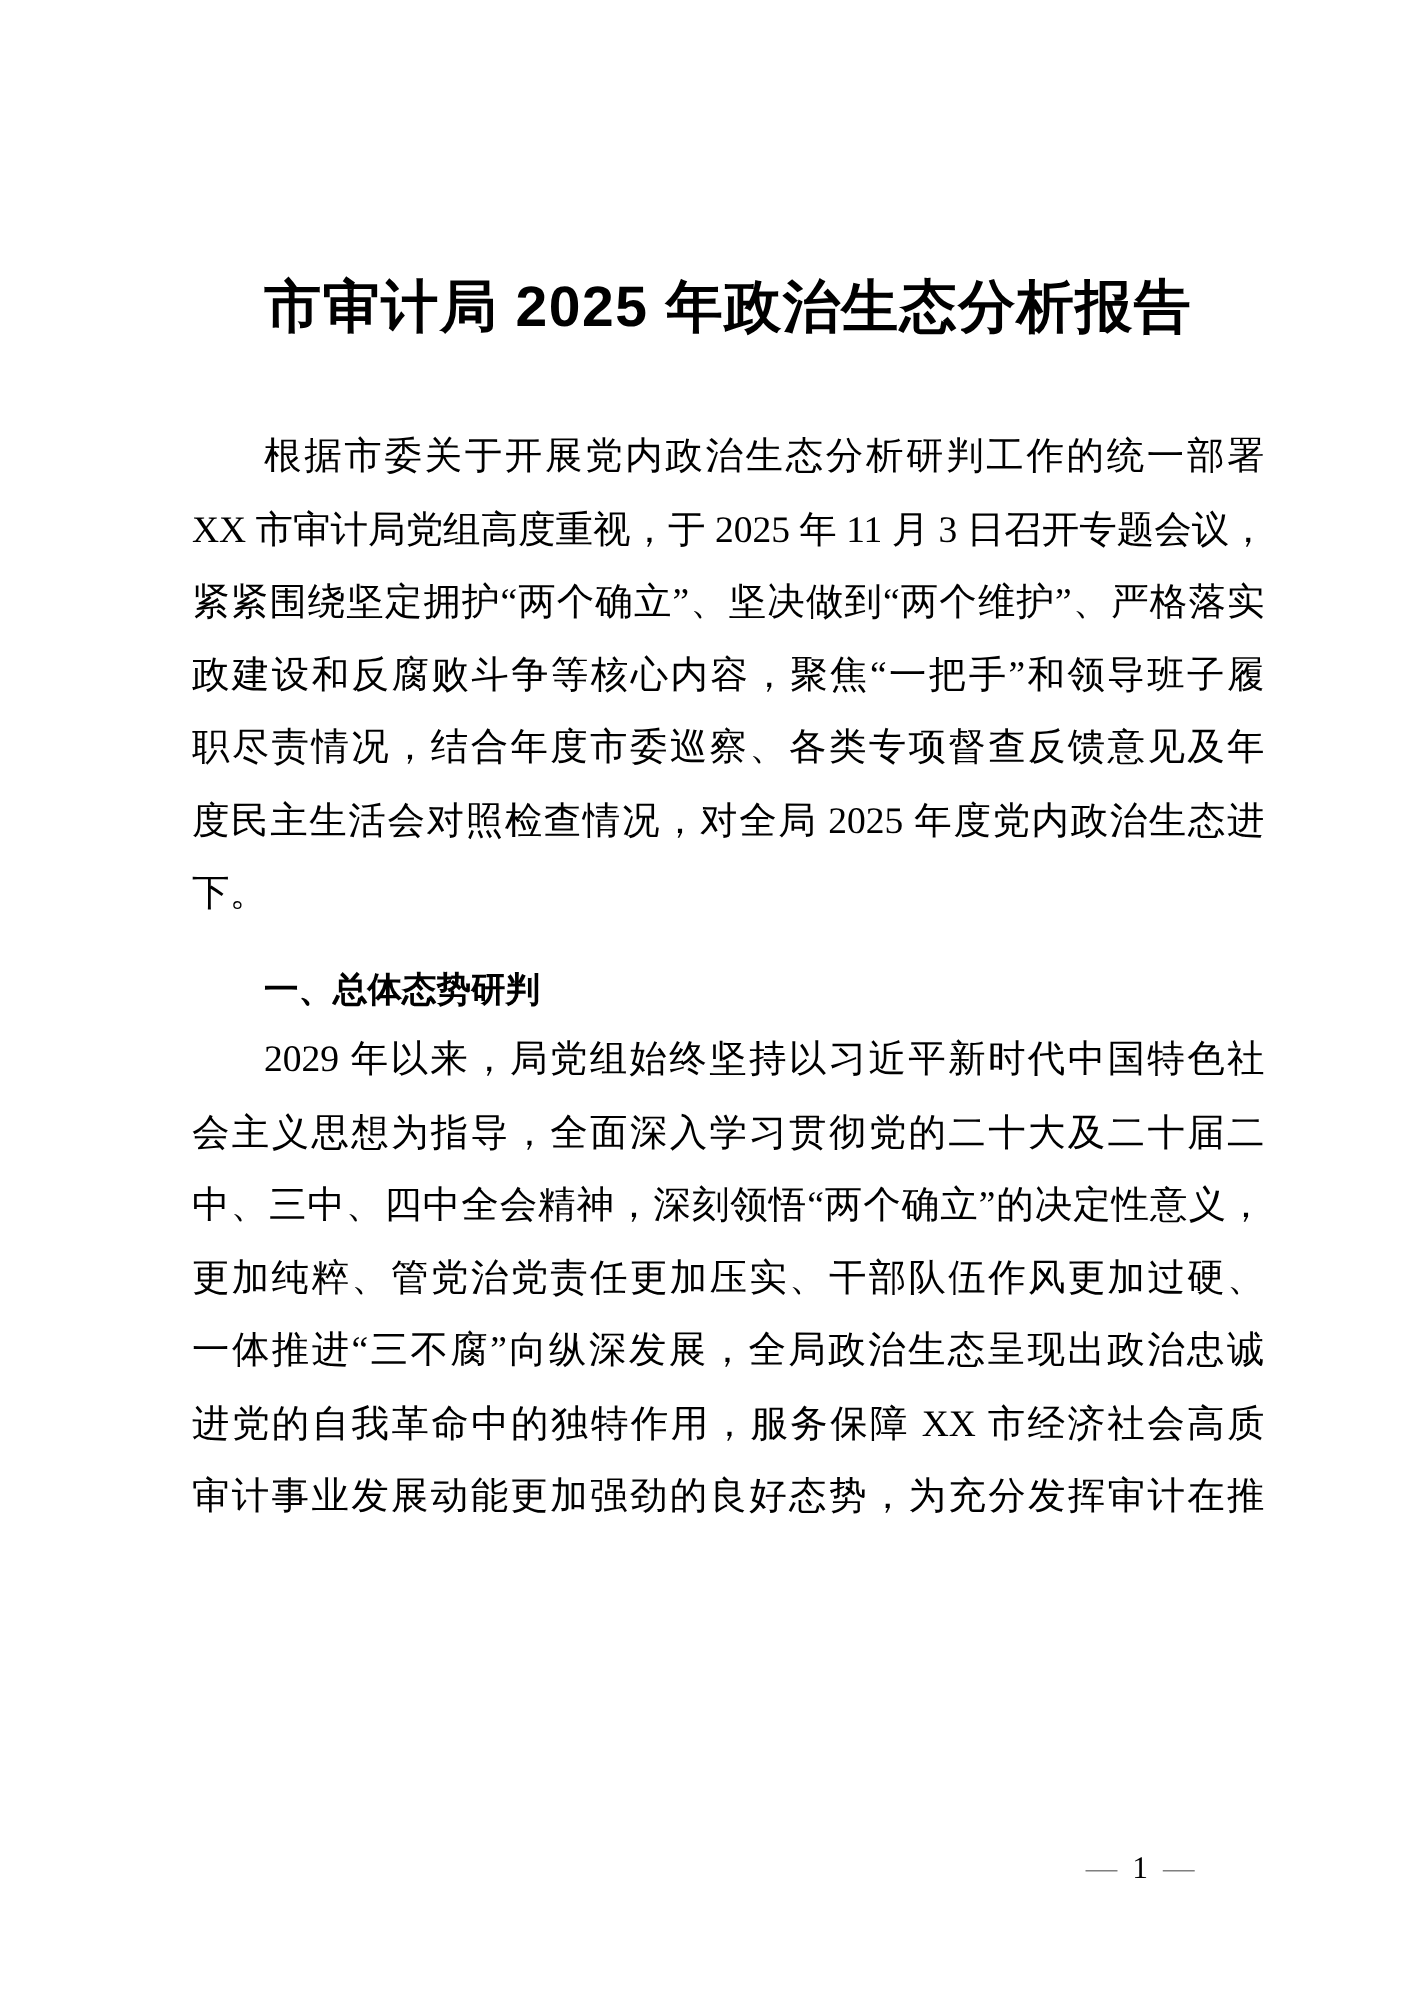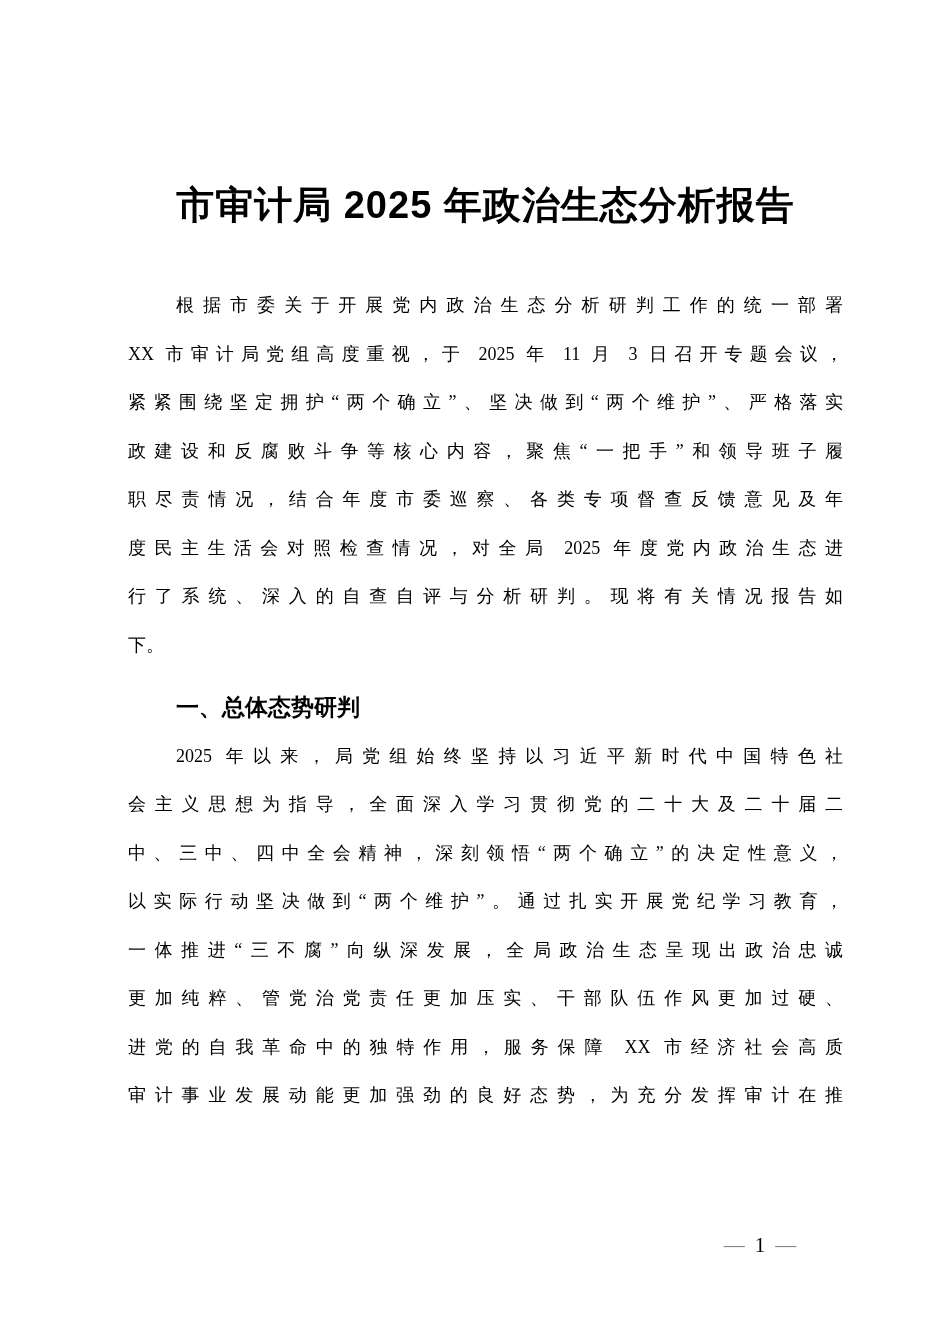--- a/index.html
+++ b/index.html
@@ -28,21 +28,21 @@
     font-weight: bold;
     font-size: 38px;
     line-height: 44px;
     height: 44px;
     text-align: center;
     letter-spacing: 1px;
     margin-bottom: 54px;
     white-space: nowrap;
   }
   .line {
-    font-size: 18px;
+    font-size: 25px;
     line-height: 48.5px;
     height: 48.5px;
     text-align: justify;
     text-align-last: justify;
     text-justify: inter-character;
     white-space: nowrap;
     overflow: visible;
   }
   .line.indent {
     text-indent: 48px;
@@ -87,33 +87,31 @@
 
     <div class="doc-title">市审计局 2025 年政治生态分析报告</div>
 
     <div>
       <div class="line indent">根据市委关于开展党内政治生态分析研判工作的统一部署</div>
       <div class="line">XX 市审计局党组高度重视，于 2025 年 11 月 3 日召开专题会议，</div>
       <div class="line">紧紧围绕坚定拥护“两个确立”、坚决做到“两个维护”、严格落实</div>
       <div class="line">政建设和反腐败斗争等核心内容，聚焦“一把手”和领导班子履</div>
       <div class="line">职尽责情况，结合年度市委巡察、各类专项督查反馈意见及年</div>
       <div class="line">度民主生活会对照检查情况，对全局 2025 年度党内政治生态进</div>
-      <div class="line">行了系统、深入的自查自评与分析研判。现将有关情况报告如</div>
       <div class="line short">下。</div>
     </div>
 
     <div class="heading">一、总体态势研判</div>
 
     <div>
-      <div class="line indent">2025 年以来，局党组始终坚持以习近平新时代中国特色社</div>
+      <div class="line indent">2029 年以来，局党组始终坚持以习近平新时代中国特色社</div>
       <div class="line">会主义思想为指导，全面深入学习贯彻党的二十大及二十届二</div>
       <div class="line">中、三中、四中全会精神，深刻领悟“两个确立”的决定性意义，</div>
-      <div class="line">以实际行动坚决做到“两个维护”。通过扎实开展党纪学习教育，</div>
+      <div class="line">更加纯粹、管党治党责任更加压实、干部队伍作风更加过硬、</div>
       <div class="line">一体推进“三不腐”向纵深发展，全局政治生态呈现出政治忠诚</div>
-      <div class="line">更加纯粹、管党治党责任更加压实、干部队伍作风更加过硬、</div>
       <div class="line">进党的自我革命中的独特作用，服务保障 XX 市经济社会高质</div>
       <div class="line">审计事业发展动能更加强劲的良好态势，为充分发挥审计在推</div>
     </div>
 
   </div>
 
   <div class="footer">
     <span class="dash">—</span><span class="num">1</span><span class="dash">—</span>
   </div>
 </div>

